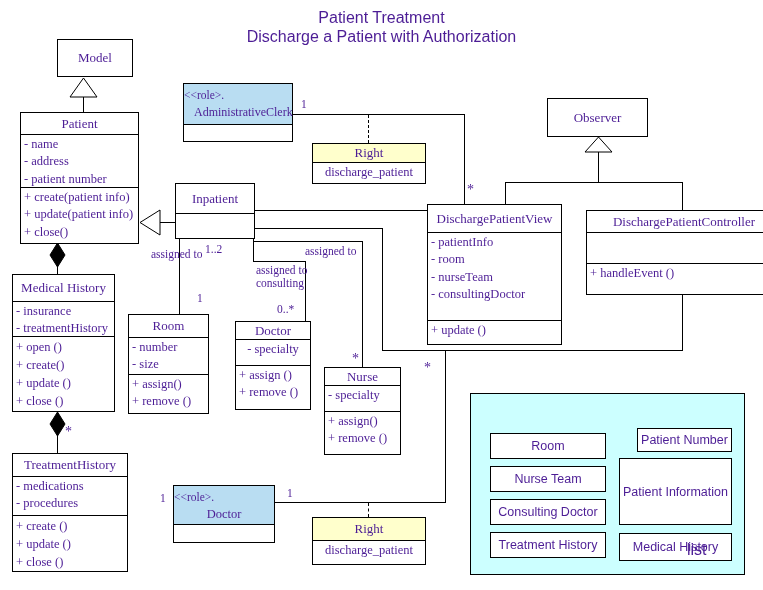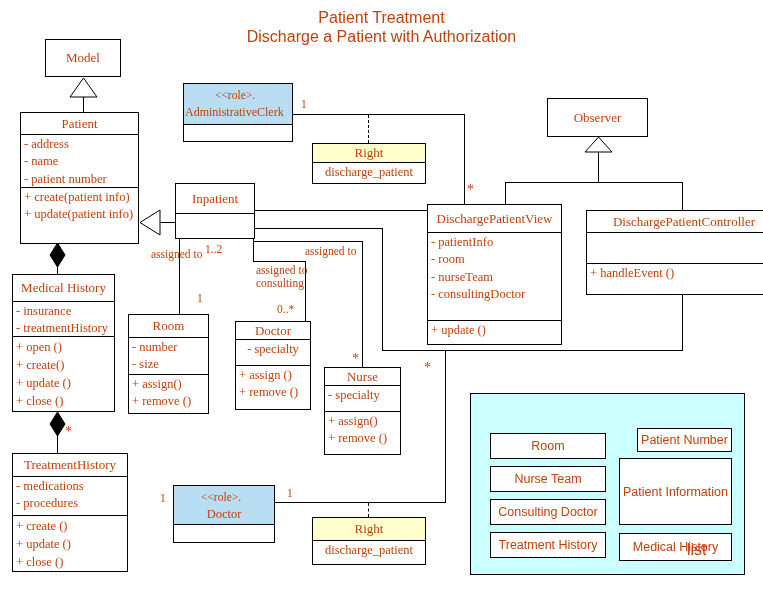--- a/index.html
+++ b/index.html
@@ -1,28 +1,28 @@
 <!DOCTYPE html>
 <html style="--role-fill: #b9ddf2; --right-fill: #ffffcc; --panel-fill: #ccffff; --line: #000000;"><head>
 <meta charset="utf-8">
 <style>
   html,body{margin:0;padding:0;background:#fff;}
   .stage{position:relative;width:763px;height:590px;background:#fff;overflow:hidden;
-         font-family:"Liberation Serif",serif;color:#c2410c;}
+         font-family:"Liberation Serif",serif;color:#4c1d95;}
   .pgtitle{position:absolute;left:0;top:8px;width:763px;text-align:center;
            font-family:"Liberation Sans",sans-serif;font-size:16px;line-height:19px;}
   
   .cb{position:absolute;border:1px solid #000;background:#fff;box-sizing:border-box;
       font-size:12.5px;display:flex;flex-direction:column;}
   .cb-hd{border-bottom:1px solid #000;text-align:center;font-size:13px;box-sizing:border-box;}
   .cb-sec{border-bottom:1px solid #000;padding:1px 3px;box-sizing:border-box;}
   .cb-sec:last-child{border-bottom:none;}
   .cb-sec div{line-height:17.4px;white-space:nowrap;}
   .role-hd{background:var(--role-fill,#b9ddf2);border-bottom:none;}
-  .role-st{text-align:center;font-size:11.5px;padding:3px 6px 0 0;line-height:13px;}
+  .role-st{text-align:left;font-size:11.5px;padding:3px 6px 0 0;line-height:13px;}
   .role-nm{line-height:16px;}
   .yb-hd{background:var(--right-fill,#ffffcc);}
   
   .ln{position:absolute;background:#000;}
   .lnd{position:absolute;width:0;border-left:1px dashed #000;}
   .glyph{position:absolute;}
   .lbl{position:absolute;font-size:11.5px;line-height:13px;white-space:normal;}
   .star{font-size:14px;}
   
   .panel{position:absolute;left:470px;top:393px;width:275px;height:182px;box-sizing:border-box;
@@ -36,41 +36,42 @@
 </head>
 <body>
 
 <div class="stage">
 
   <div class="pgtitle">
     <div>Patient Treatment</div>
     <div>Discharge a Patient with Authorization</div>
   </div>
 
-  <div class="cb" style="left:45px;top:39px;width:76px;height:38px;">
+  <div class="cb" style="left:57px;top:39px;width:76px;height:38px;">
     <div class="cb-hd" style="border-bottom:none;line-height:36px;">Model</div>
   </div>
 
   <div class="cb" style="left:20px;top:112px;width:119px;">
     <div class="cb-hd" style="height:22px;line-height:21px;">Patient</div>
     <div class="cb-sec" style="height:53px;">
+      <div>- name</div>
       <div>- address</div>
-      <div>- name</div>
       <div>- patient number</div>
     </div>
     <div class="cb-sec" style="height:55px;">
       <div>+ create(patient info)</div>
       <div>+ update(patient info)</div>
+      <div>+ close()</div>
     </div>
   </div>
 
   <div class="cb" style="left:183px;top:83px;width:110px;">
     <div class="cb-sec role-hd" style="height:40px;padding:0;">
       <div class="role-st">&lt;&lt;role&gt;.</div>
-      <div class="role-nm" style="font-size:12px;padding-left:1px;">AdministrativeClerk</div>
+      <div class="role-nm" style="font-size:12px;padding-left:10px;">AdministrativeClerk</div>
     </div>
     <div class="cb-sec" style="height:17px;border-top:1px solid #000;"></div>
   </div>
 
   <div class="cb" style="left:312px;top:143px;width:114px;">
     <div class="cb-hd yb-hd" style="height:19px;line-height:18px;">Right</div>
     <div class="cb-sec" style="height:20px;text-align:center;">
       <div>discharge_patient</div>
     </div>
   </div>

